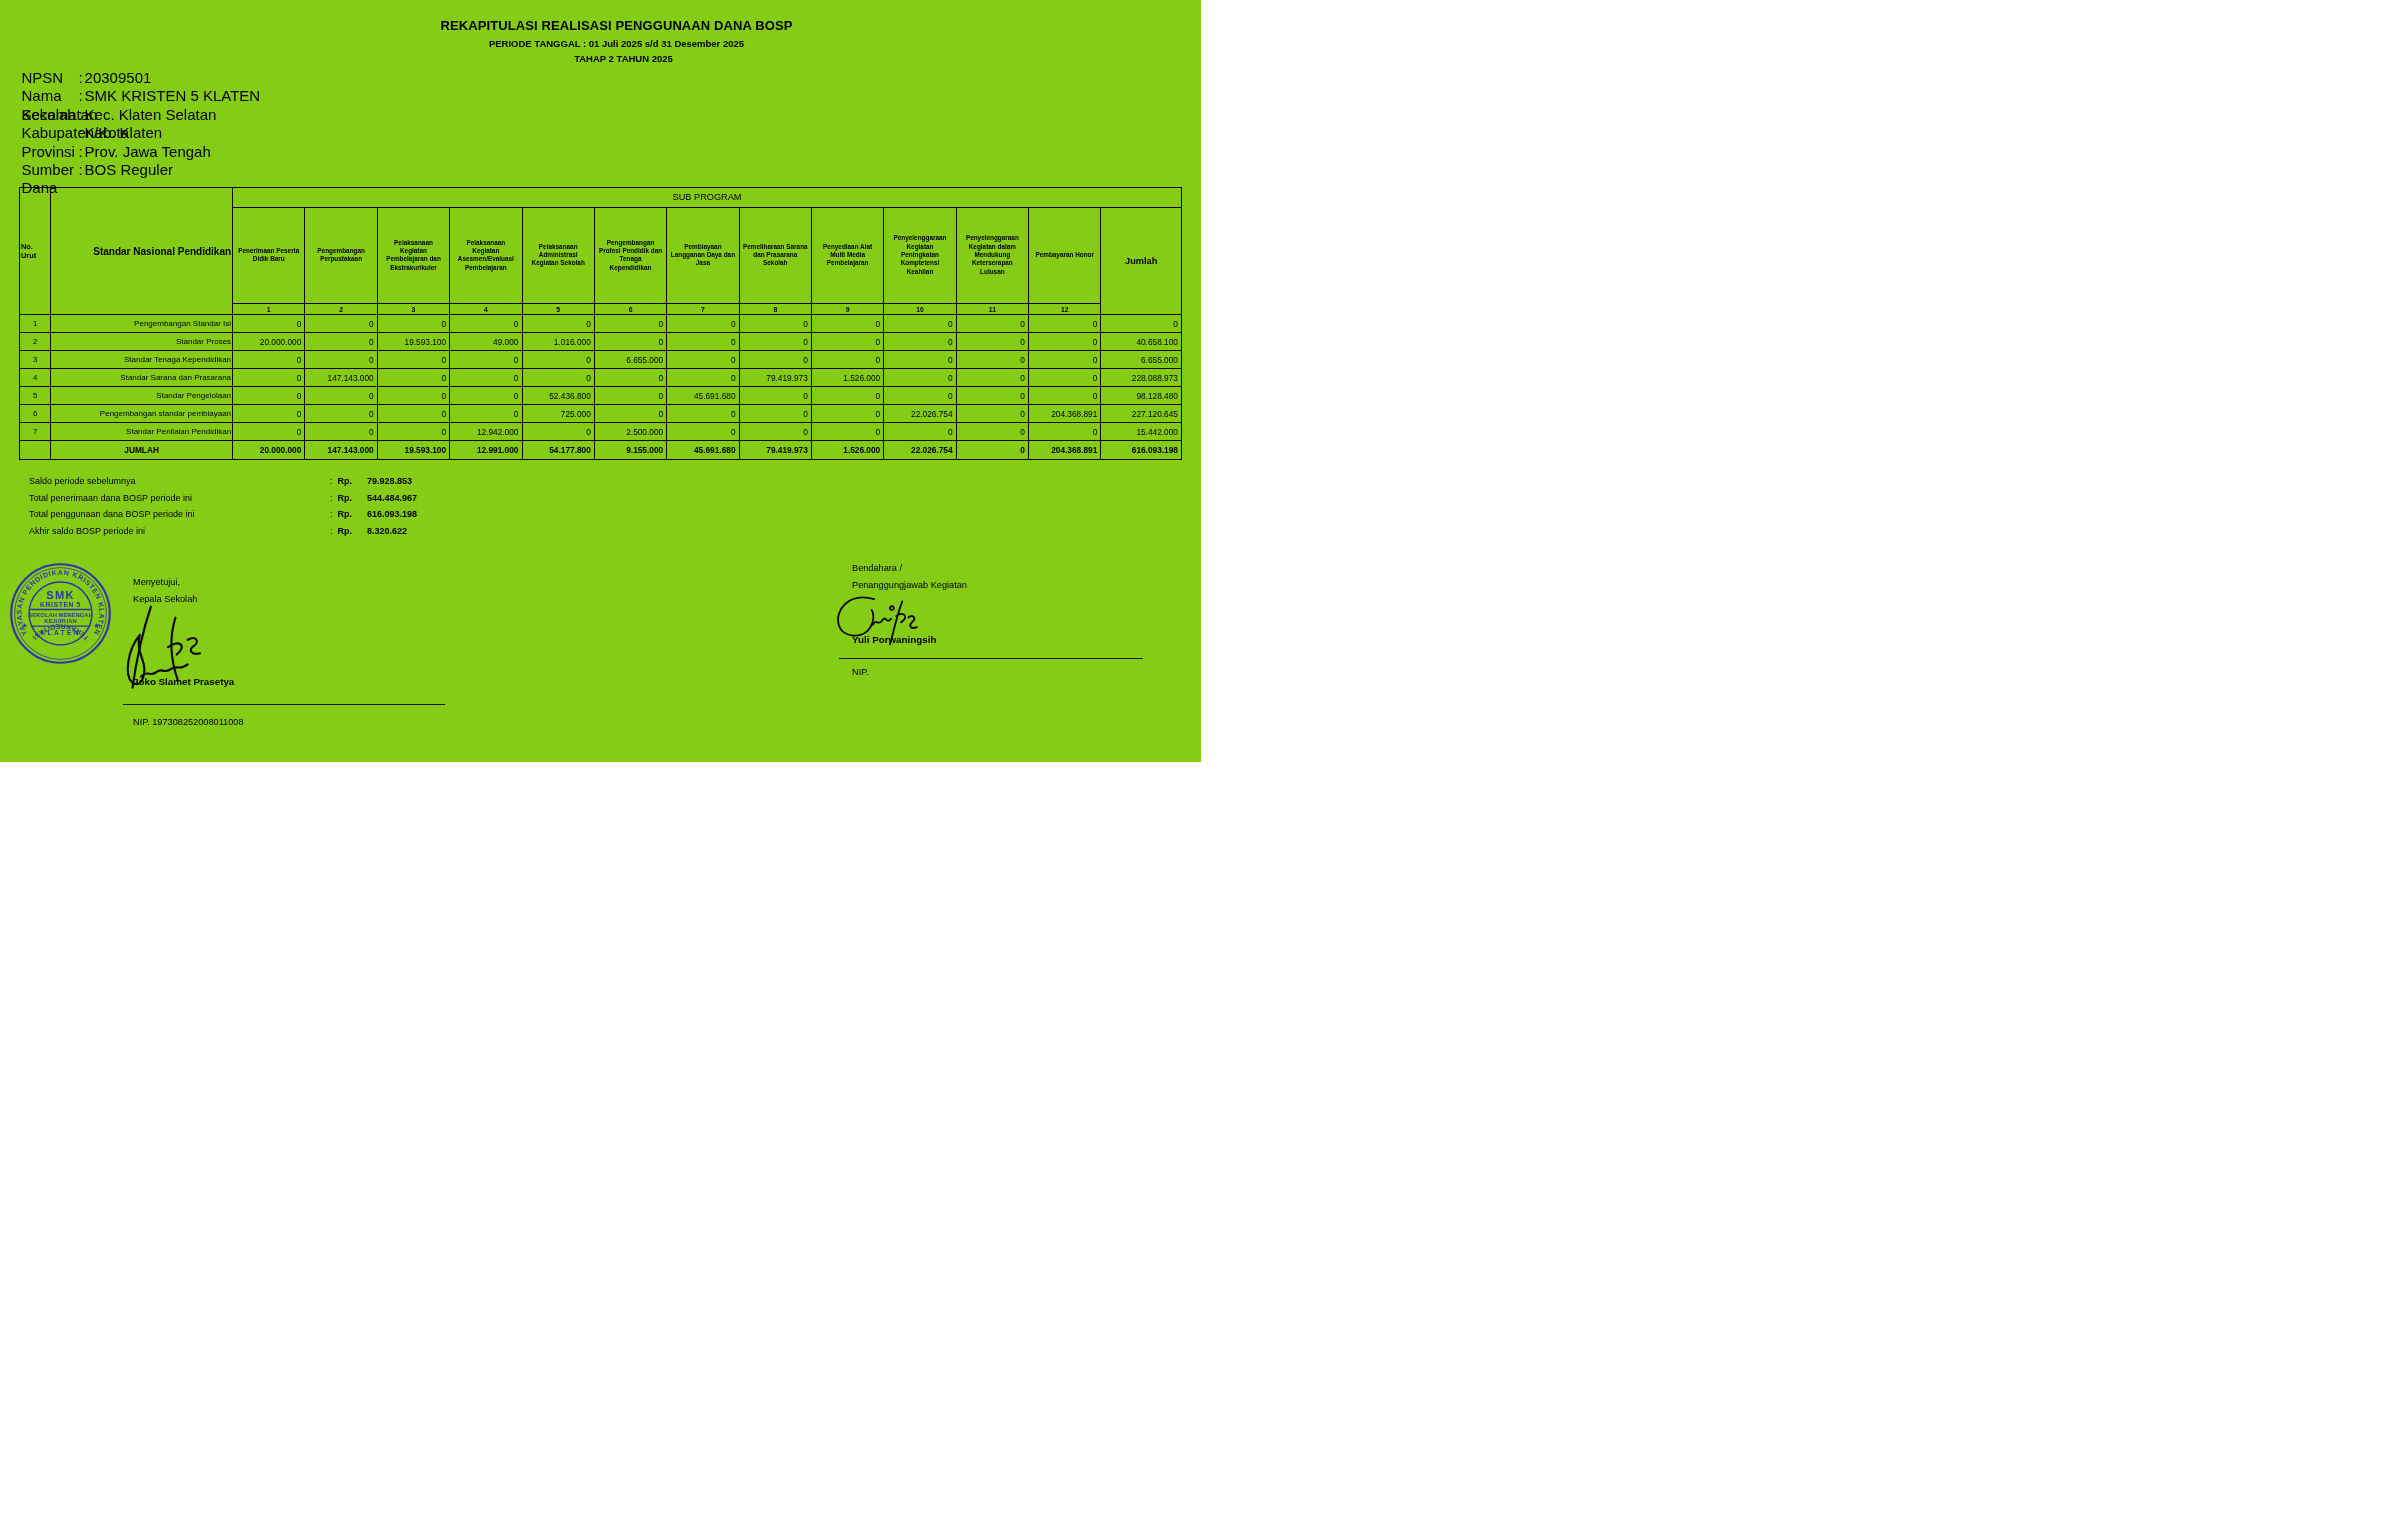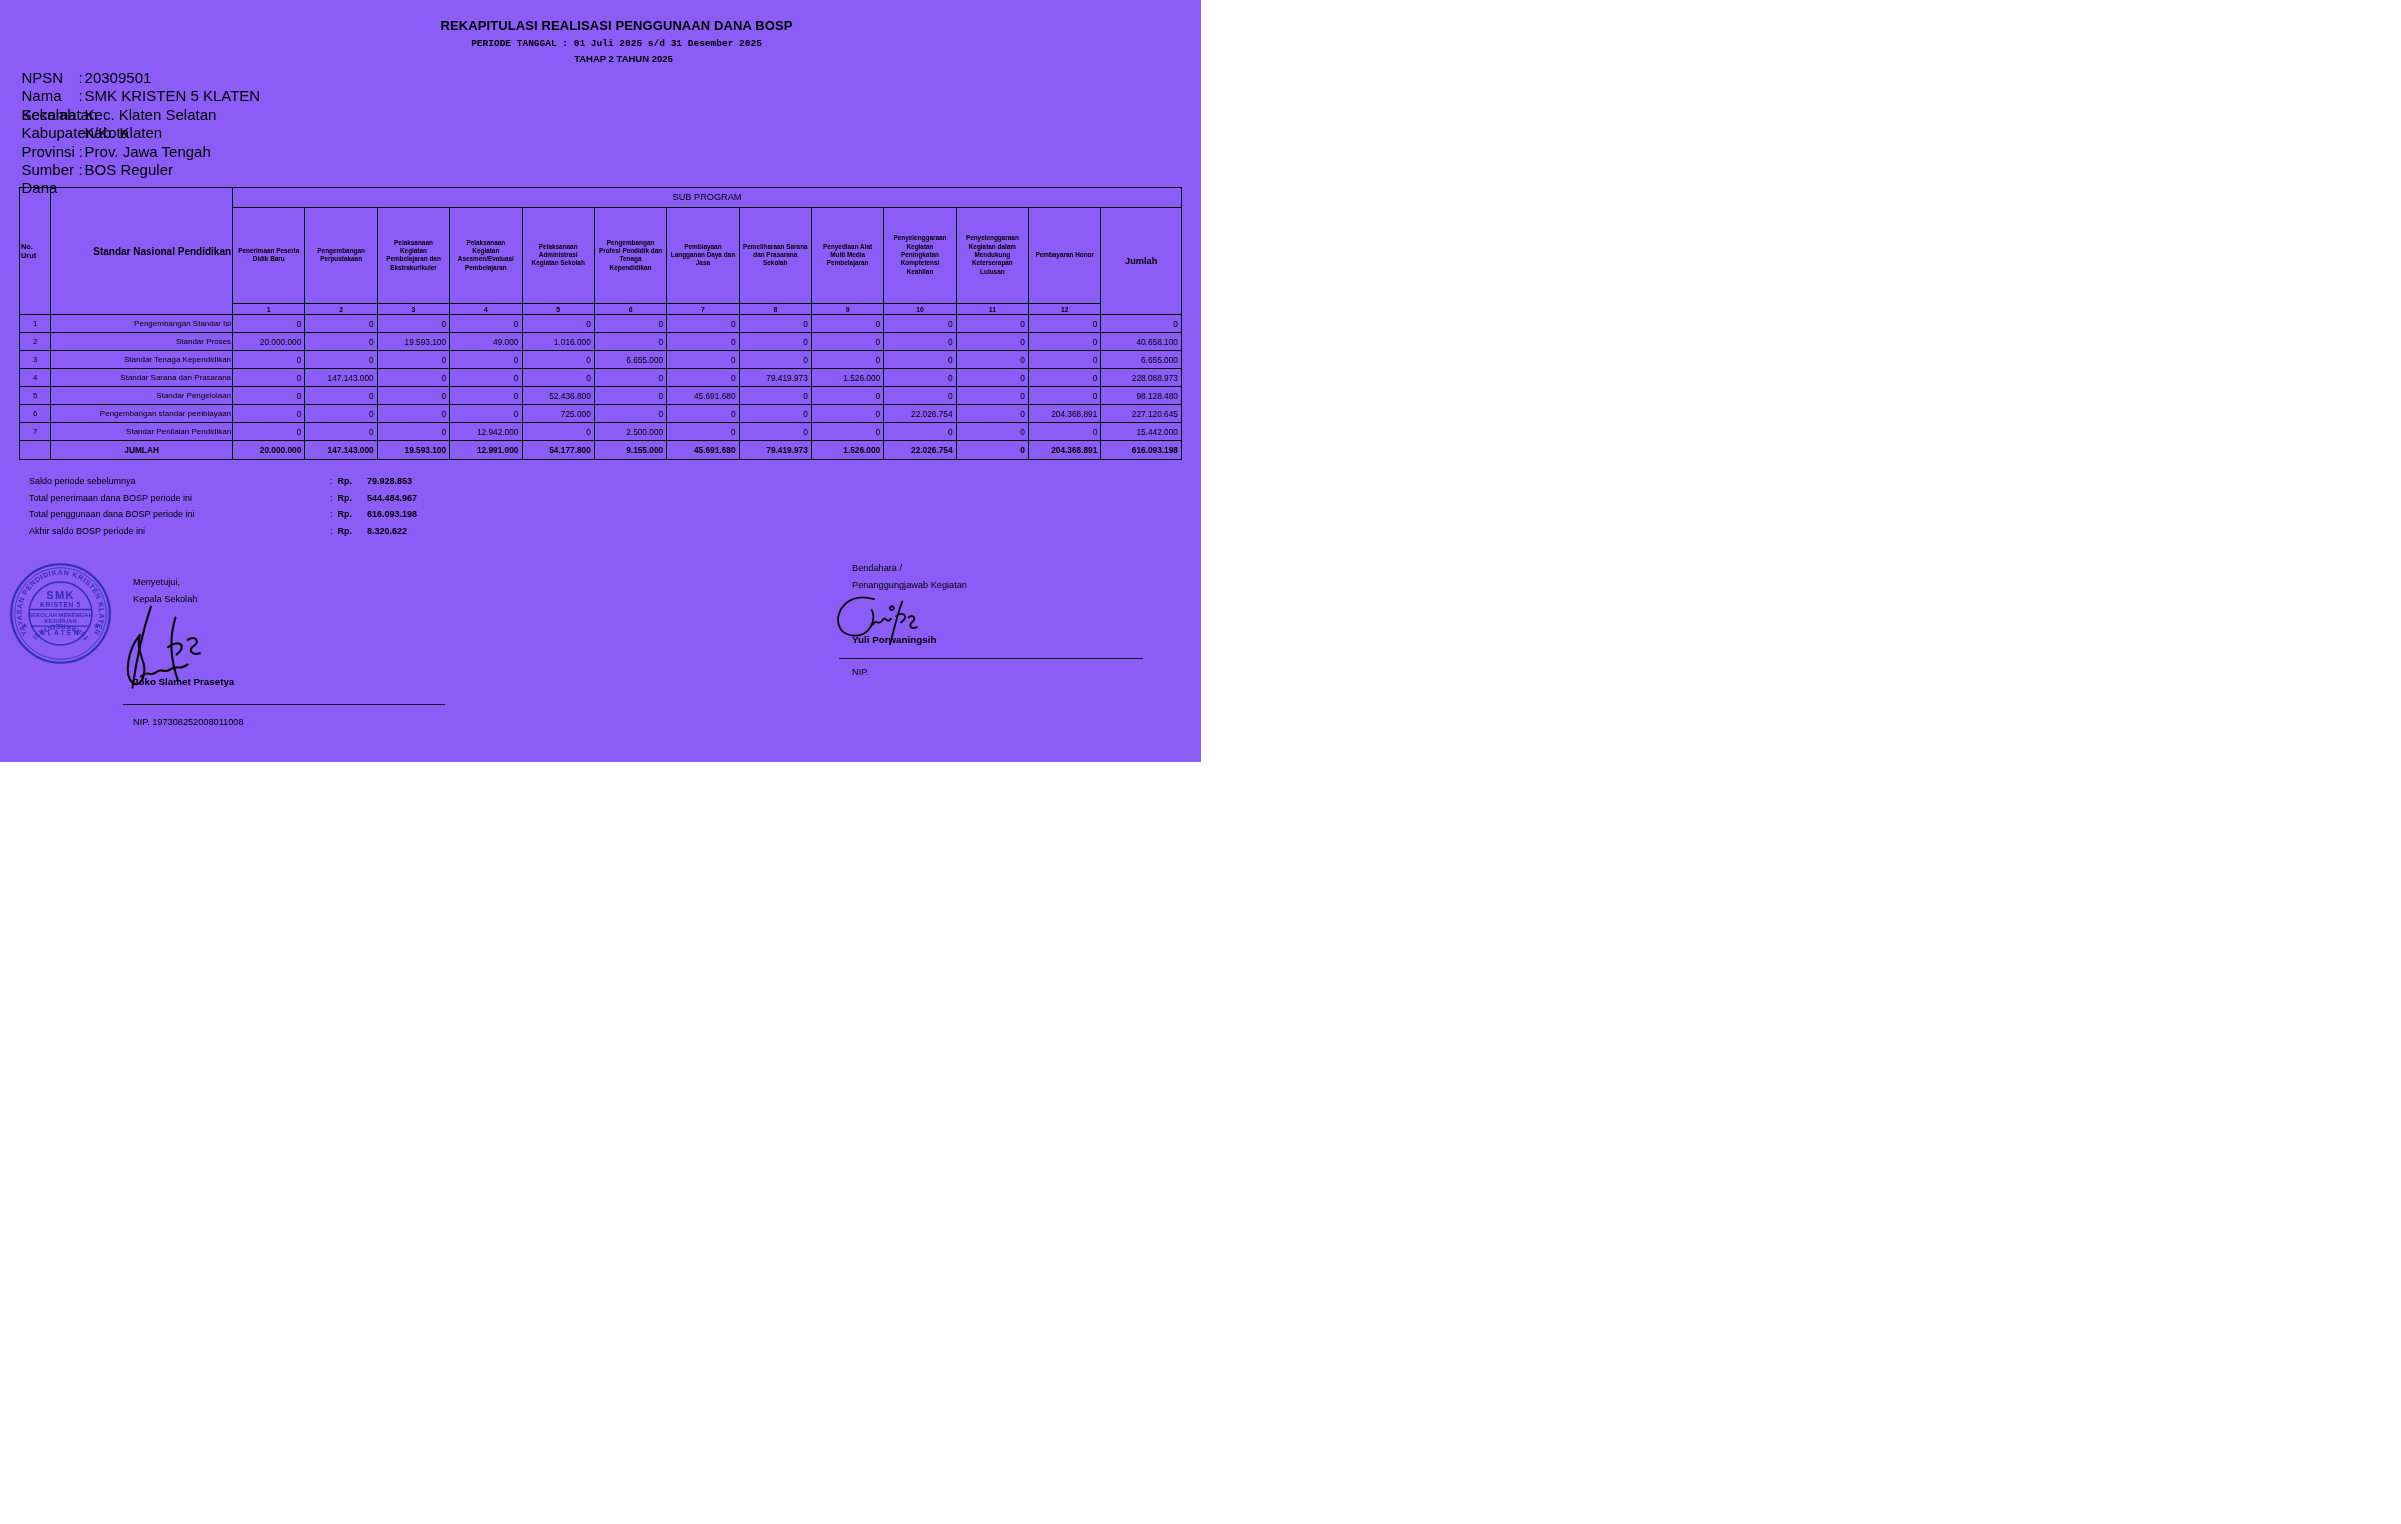--- a/index.html
+++ b/index.html
@@ -1,28 +1,28 @@
 <!DOCTYPE html>
 <html style="font-size:9.8px"><head>
 <meta charset="utf-8">
 <style>
   html, body { margin: 0; padding: 0; background: #ffffff; }
   .doc {
     position: relative;
     width: 1201px;
     height: 762px;
-    background: #8b5cf6;
+    background: #84cc16;
     color: #000;
     font-family: "Liberation Sans", sans-serif;
     overflow: hidden;
   }
   
   .hdr { position: absolute; left: 32px; right: 0; top: 0; text-align: center; }
   .hdr-title    { position: absolute; left: 0; right: 0; top: 18.4px; font-size: 13px; font-weight: bold; letter-spacing: 0.1px; }
-  .hdr-subtitle { position: absolute; left: 0; right: 0; top: 38px; font-size: 9.5px; font-weight: bold; font-family: Liberation Mono, monospace; }
+  .hdr-subtitle { position: absolute; left: 0; right: 0; top: 38px; font-size: 9.5px; font-weight: bold; }
   .hdr-phase    { position: absolute; left: 14px; right: 0; top: 53px; font-size: 9.5px; font-weight: bold; }
   
   .meta { position: absolute; left: 21.5px; top: 69px; }
   .meta-row { display: flex; height: 18.4px; line-height: 18.4px; font-size: 15px; }
   .meta-label { width: 57px; }
   .meta-colon { width: 6.1px; }
   
   table.rekap { position: absolute; left: 19px; top: 187px; border-collapse: collapse; table-layout: fixed; width: 1163px; border: 1.8px solid #000; }
   table.rekap th, table.rekap td { border: 1.2px solid #000; overflow: hidden; }
   tr.row-group { height: 19.7px; }

